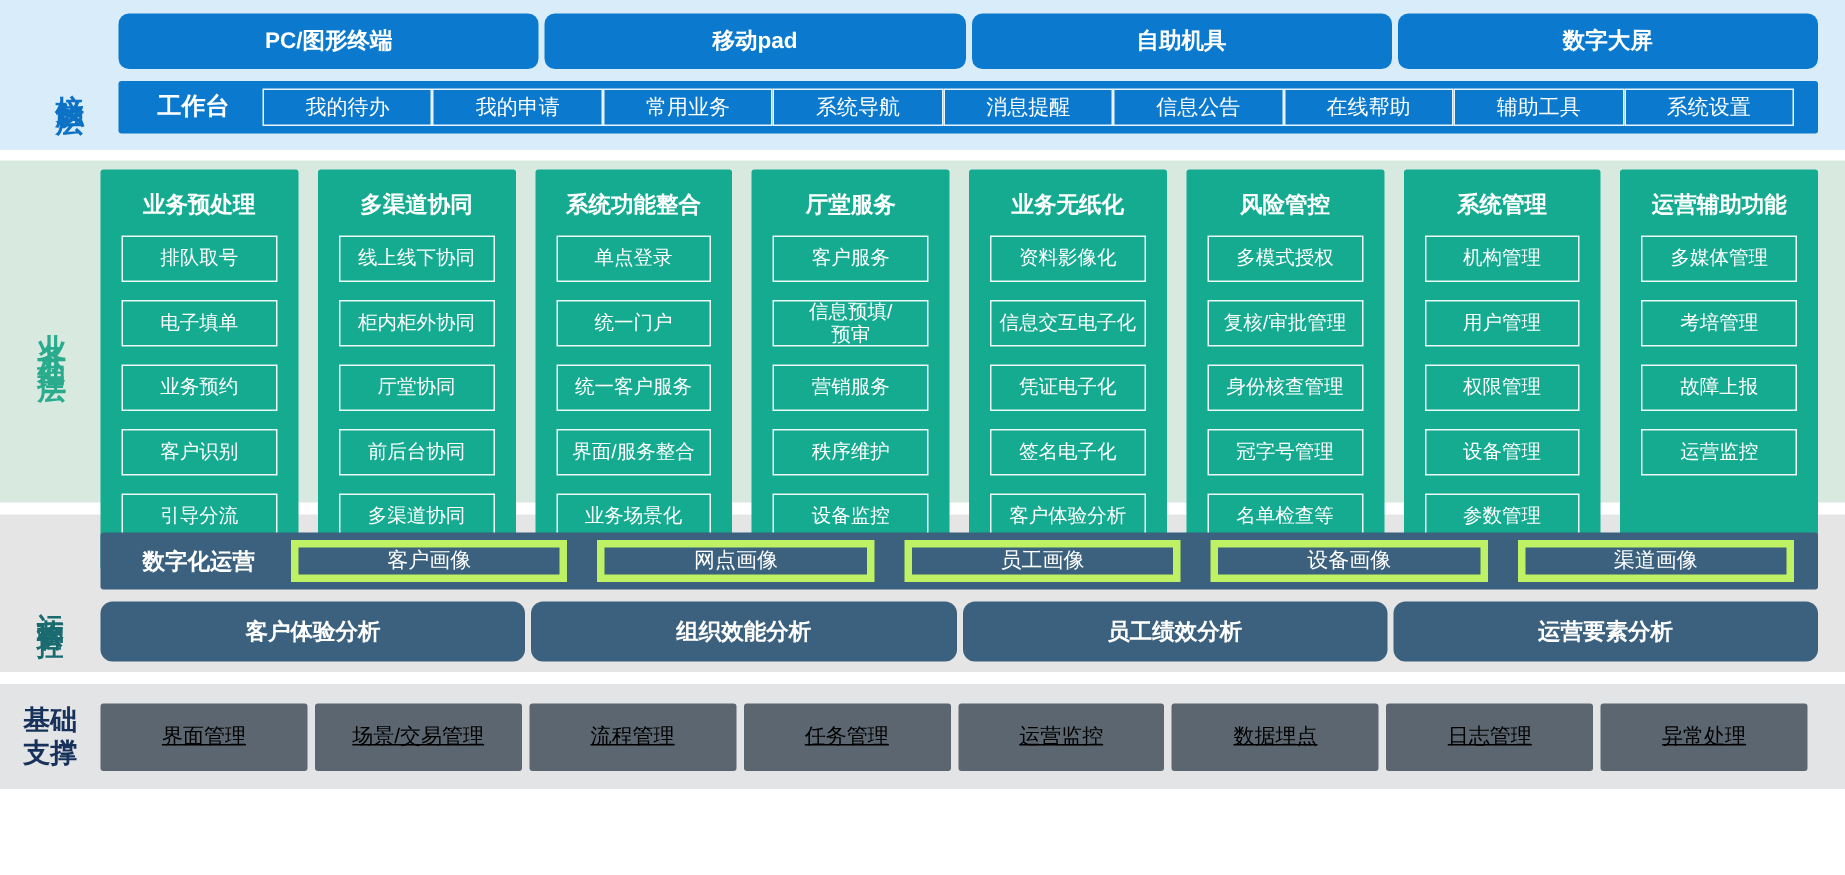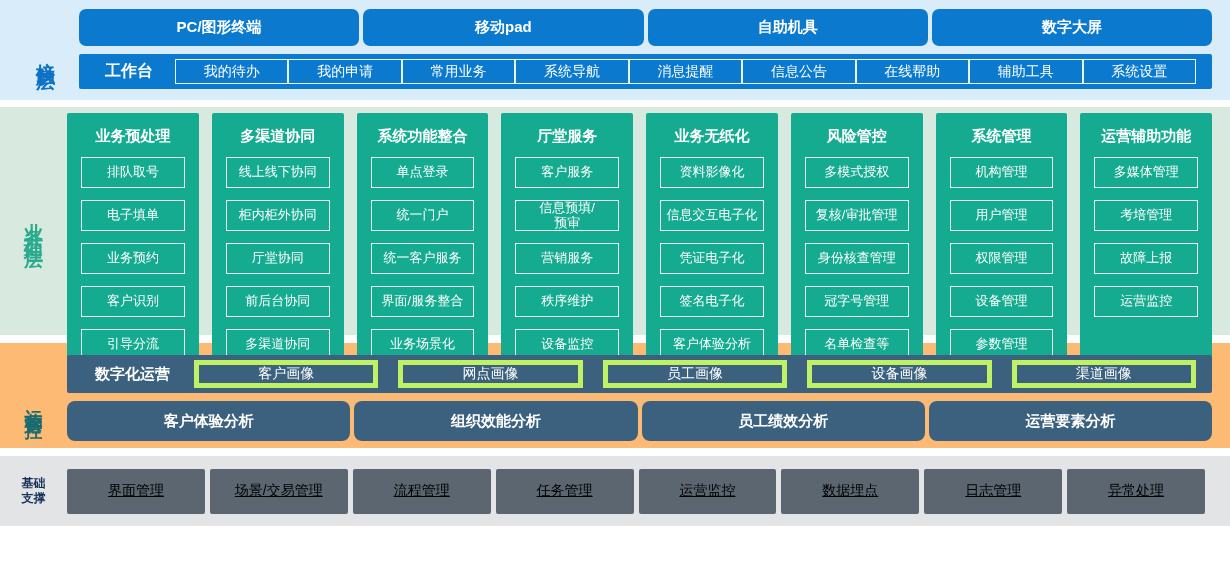--- a/index.html
+++ b/index.html
@@ -29,34 +29,34 @@
   .layer-business .vlabel { color:#2aab8d; letter-spacing:7px; }
   .cols { display:flex; gap:13px; height:267px; }
   .col { flex:1; background:#15ab90; border-radius:2px; padding:9px 14px 0 14px; min-width:0; }
   .col-title { height:28px; color:#fff; font-weight:bold; font-size:15px; text-align:center;
                display:flex; align-items:center; justify-content:center; margin-bottom:7px; white-space:nowrap; }
   .col-items { display:flex; flex-direction:column; gap:12px; }
   .fn-box { height:31px; border:1px solid #eafaf5; color:#fff; font-size:13px; text-align:center;
             display:flex; align-items:center; justify-content:center; white-space:pre-line; line-height:1.15; }
 
   
-  .layer-ops { height:105px; background:#fdba74; margin-bottom:8px; padding-top:12px; }
+  .layer-ops { height:105px; background:#e5e5e5; margin-bottom:8px; padding-top:12px; }
   .layer-ops .vlabel { color:#1a6b70; letter-spacing:4px; font-size:18px; }
   .digital-bar { height:38px; background:#3b617e; border-radius:2px; display:flex; align-items:center; margin-bottom:8px; }
   .dg-label { flex:0 0 auto; color:#fff; font-weight:bold; font-size:15px; padding:0 24px 0 28px; }
   .dg-items { flex:1; display:flex; gap:20px; margin-right:16px; }
   .dg-item { flex:1; height:28px; border:5px solid #bef264; color:#fff; font-size:14px;
              display:flex; align-items:center; justify-content:center; }
   .an-row { display:flex; gap:4px; height:40px; }
   .an-btn { flex:1; background:#3b617e; color:#fff; font-weight:bold; font-size:15px; border-radius:8px;
             display:flex; align-items:center; justify-content:center; }
 
   
   .layer-base { height:70px; background:#e3e4e6; align-items:center; }
-  .hlabel { color:#17325a; font-weight:bold; font-size:12px; text-align:center; white-space:pre-line; line-height:1.25; }
+  .hlabel { color:#17325a; font-weight:bold; font-size:18px; text-align:center; white-space:pre-line; line-height:1.25; }
   .base-row { flex:1; display:flex; gap:5px; margin-right:25px; }
   .base-box { flex:1; height:45px; background:#5b6670; border-radius:2px; color:#000000; font-size:14px;
               display:flex; align-items:center; justify-content:center;text-decoration:underline; }
 </style>
 </head>
 <body>
 
 <div class="page">
 
   <section class="layer layer-contact">

